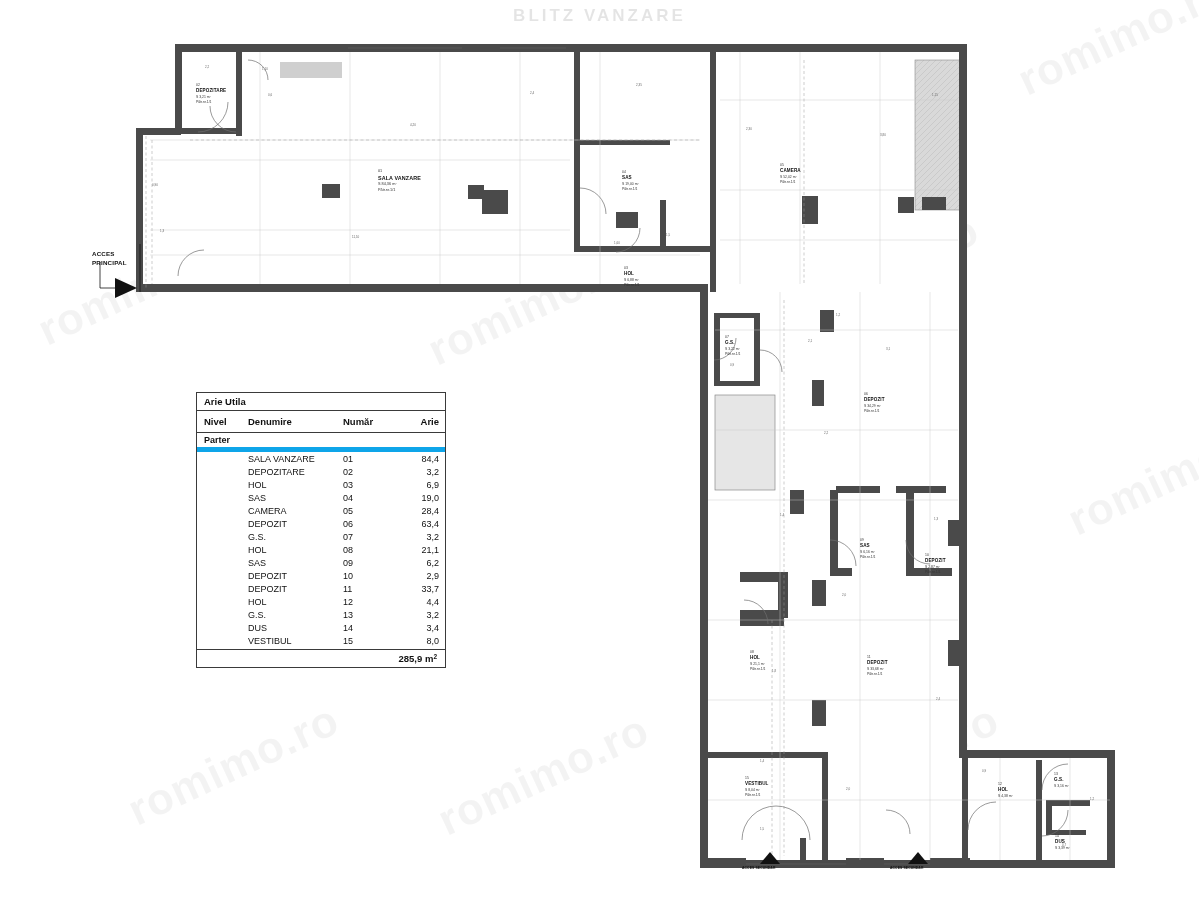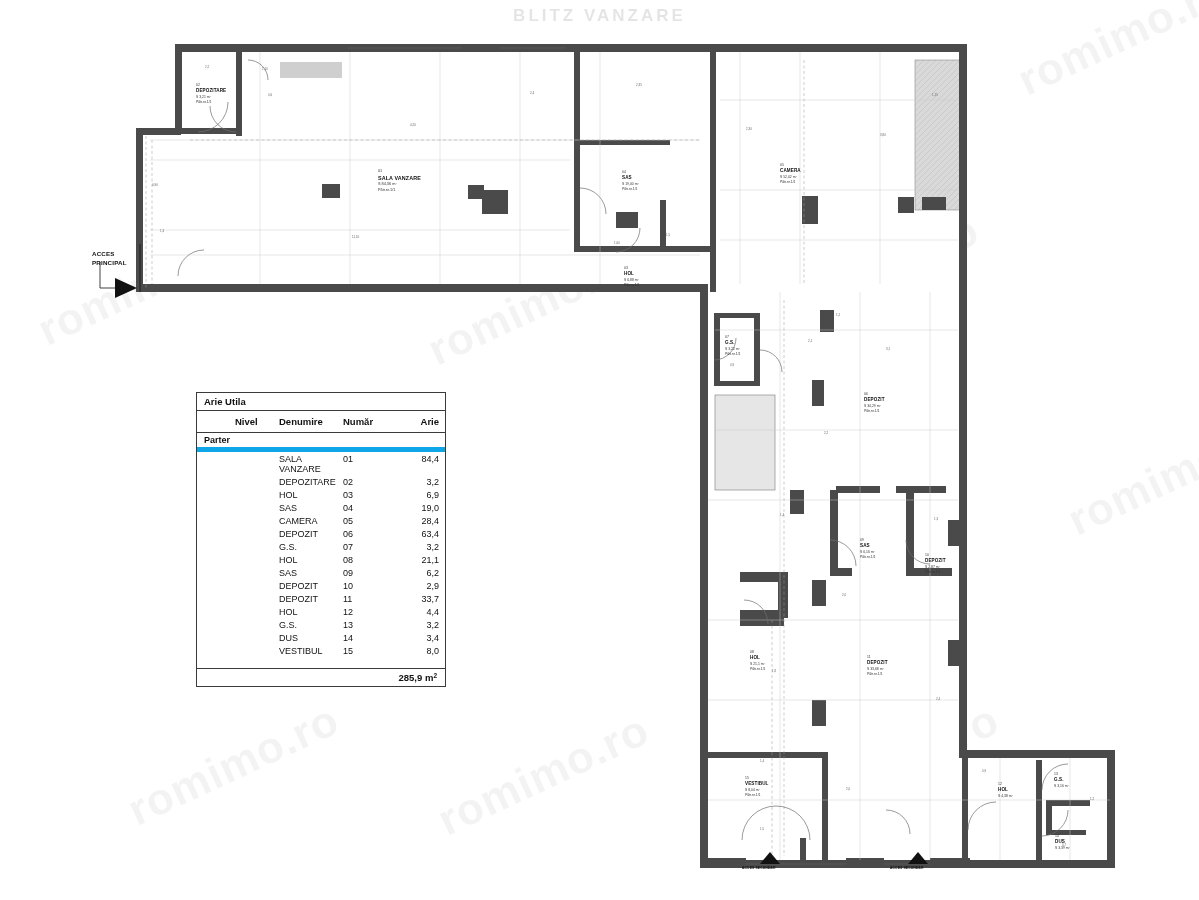--- a/index.html
+++ b/index.html
@@ -30,27 +30,27 @@
               border:1.2px solid #3a3a3a;background:rgba(255,255,255,0.85);
               box-sizing:border-box;}
   .tbl-caption{font-size:9.5px;font-weight:700;padding:3px 6px 3px 7px;
                border-bottom:1.1px solid #3a3a3a;color:#111;}
   .tbl-head{display:flex;font-size:9.5px;font-weight:700;
             padding:5px 6px 5px 7px;border-bottom:1.1px solid #3a3a3a;color:#111;}
   .tbl-level-row{font-size:9px;font-weight:700;padding:2px 6px 2px 7px;
                  border-bottom:5px solid #0ea5e9;color:#111;}
   .tbl-body{padding:0;}
   .trow{display:flex;font-size:9px;padding:1.5px 6px 1.5px 7px;color:#111;}
-  .c-level{width:44px;flex:none;margin-left:31px;}
+  .c-level{width:44px;flex:none;}
   .c-name{flex:1;}
   .c-num{width:52px;flex:none;text-align:left;}
   .c-area{width:44px;flex:none;text-align:right;}
   .tbl-total{display:flex;justify-content:flex-end;font-size:9.5px;
              font-weight:700;padding:3px 8px 3px 6px;
-             border-top:1.2px solid #3a3a3a;margin-top:11px;color:#111;}
+             border-top:1.2px solid #3a3a3a;margin-top:2px;color:#111;}
   .sup{font-size:6.5px;vertical-align:super;}
 
   
   .acces-main{position:absolute;left:92px;top:249px;font-size:6.2px;
               font-weight:700;line-height:9px;color:#111;letter-spacing:0.2px;}
   .acces-sec{position:absolute;font-size:3.4px;font-weight:700;
              color:#111;letter-spacing:0.1px;white-space:nowrap;}
 
   
   .room{position:absolute;line-height:1.45;color:#111;white-space:nowrap;}

